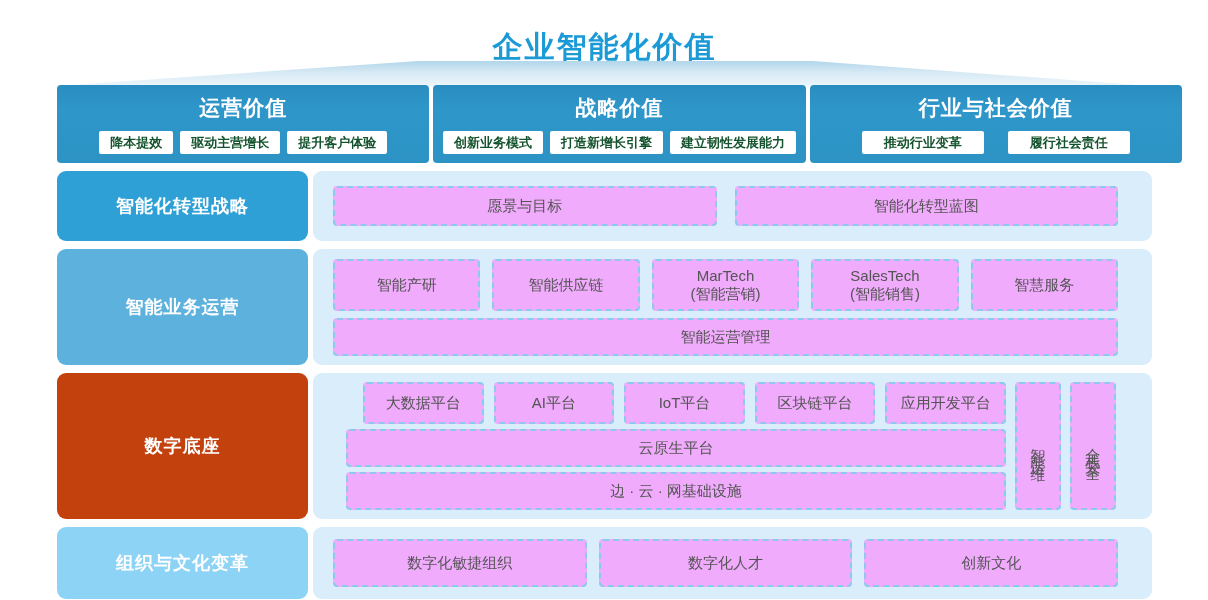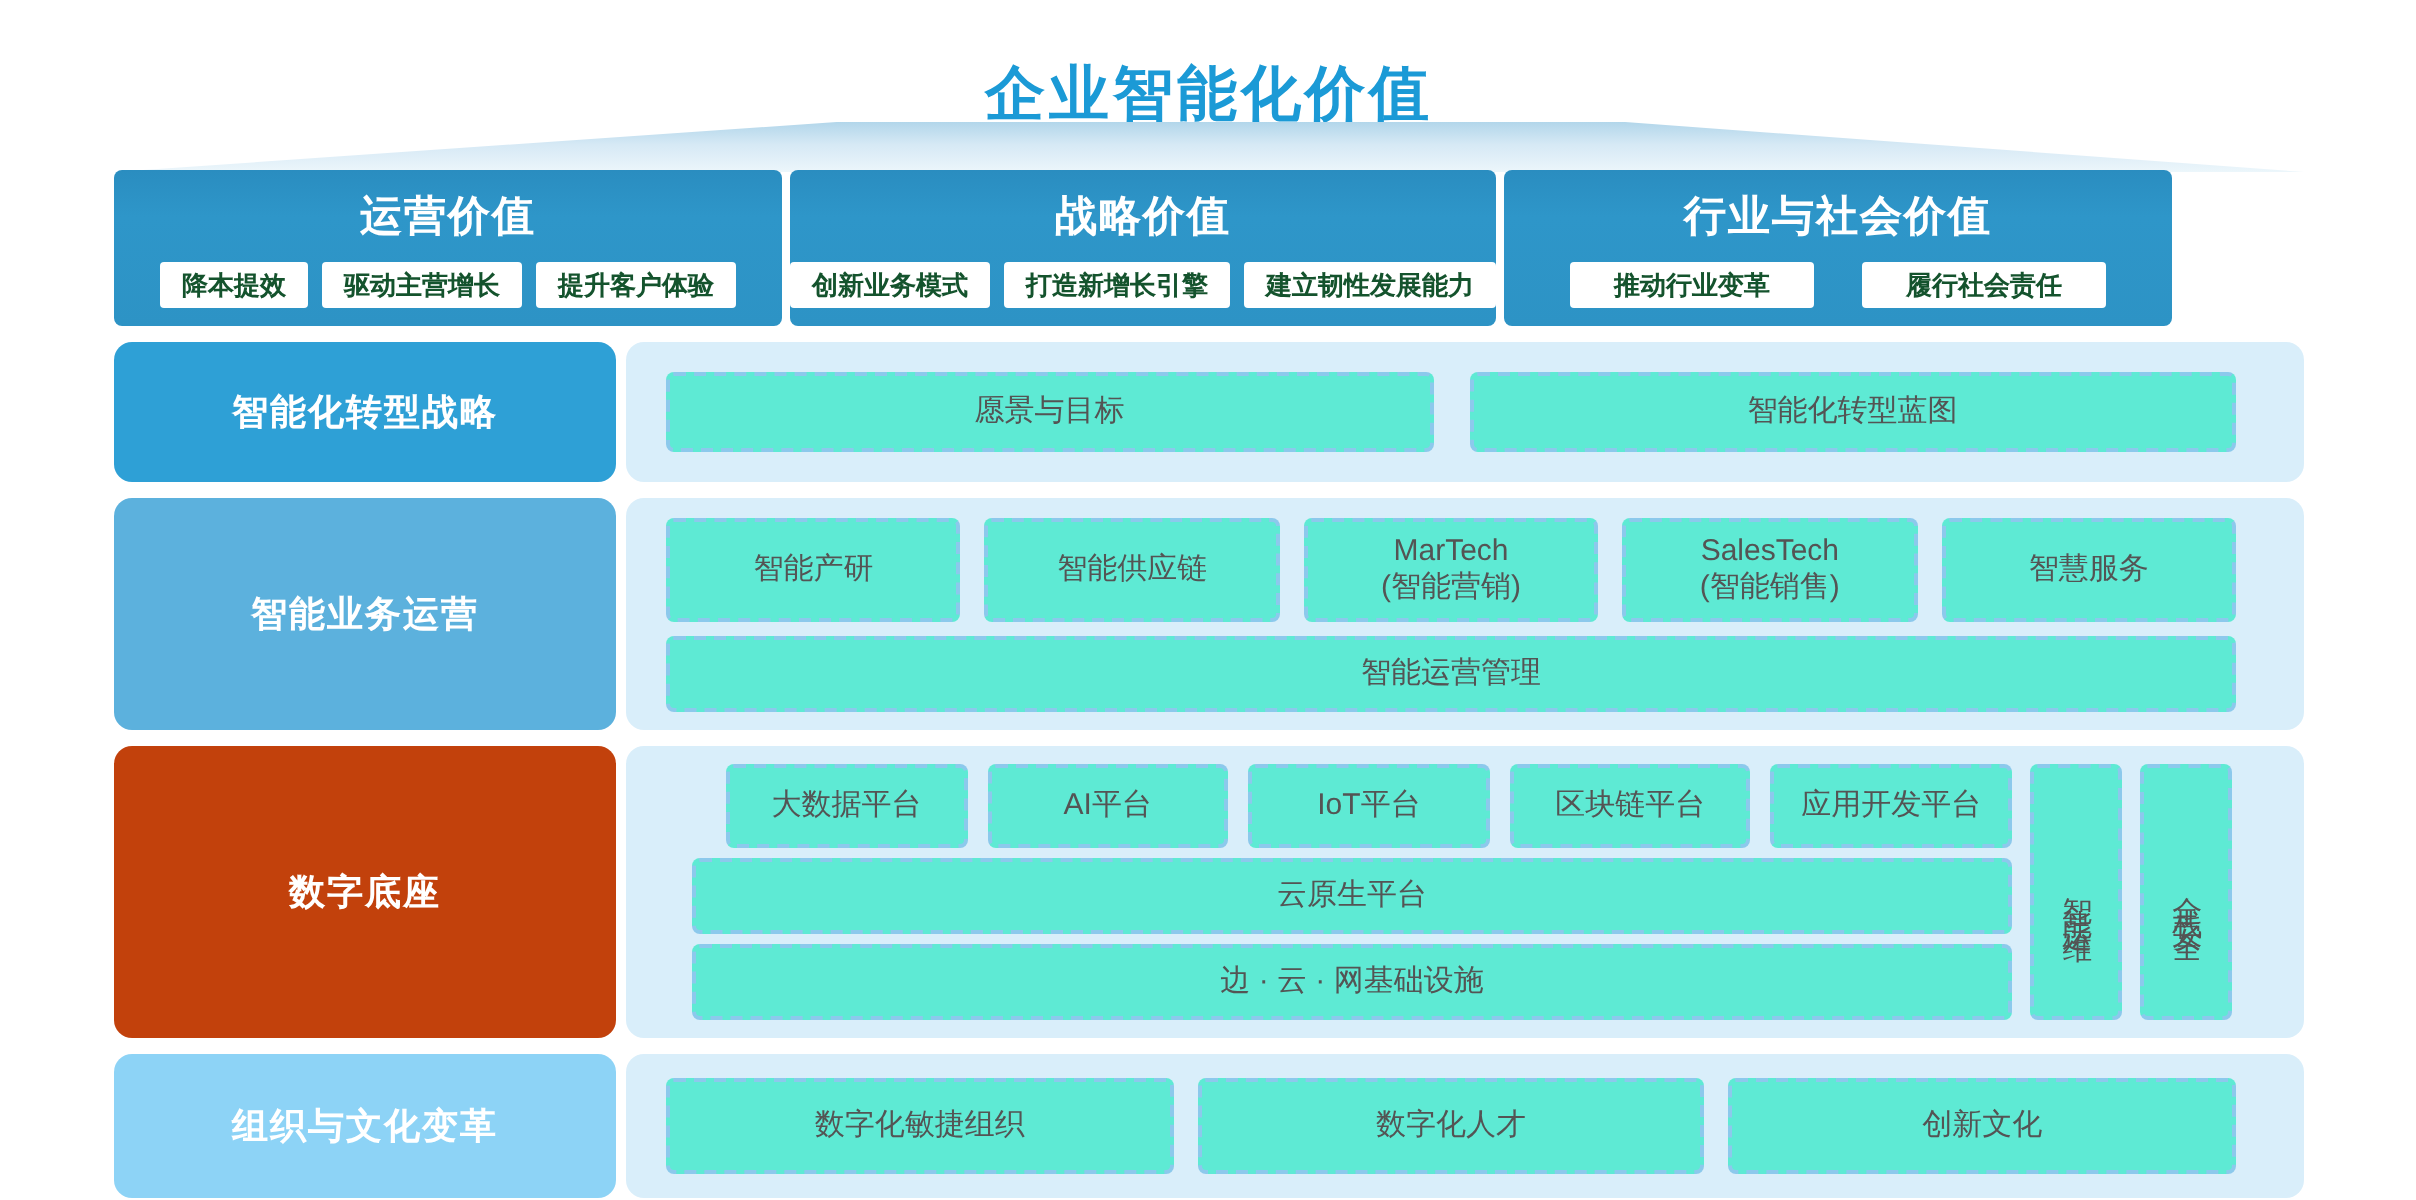--- a/index.html
+++ b/index.html
@@ -20,21 +20,21 @@
 
   
   .funnel {
     position:absolute; top:48px; left:57px; width:1095px; height:25px;
     background:linear-gradient(180deg,#b2d6ea 0%, #d6e9f5 45%, #ecf6fb 100%);
     clip-path:polygon(33% 0, 69% 0, 100% 100%, 0 100%);
   }
 
   
   .value-row {
-    position:absolute; top:72px; left:57px; width:1029px; height:78px;
+    position:absolute; top:72px; left:57px; width:1125px; height:78px;
     display:flex; gap:4px;
   }
   .value-box {
     flex:1; border-radius:4px; color:#fff; text-align:center;
     background:linear-gradient(180deg,#2a8dc0 0%, #2e96c9 30%, #2d93c5 100%);
     padding-top:9px;
   }
   .value-box h2 { font-size:21px; font-weight:bold; letter-spacing:1px; }
   .chips { display:flex; justify-content:center; gap:7px; margin-top:9px; }
   .chips.wide { gap:24px; }
@@ -61,21 +61,21 @@
   .lbl-foundation { background:#c2410c; }
   .lbl-culture    { background:#8dd3f6; }
 
   .fpanel {
     flex:1; background:#d9eefa; border-radius:9px;
     display:flex; flex-direction:column; justify-content:center;
     padding:0 34px 0 20px;
   }
 
   .ibox {
-    background:#5eead4; border:2px dashed #8cc9ec; border-radius:4px;
+    background:#f0abfc; border:2px dashed #8cc9ec; border-radius:4px;
     color:#545454; font-size:15px;
     display:flex; flex-direction:column; align-items:center; justify-content:center;
     text-align:center; line-height:1.15; white-space:nowrap;
   }
 
   
   .row-strategy .items { display:flex; gap:18px; height:40px; }
   .row-strategy .ibox { flex:1; }
 
   

